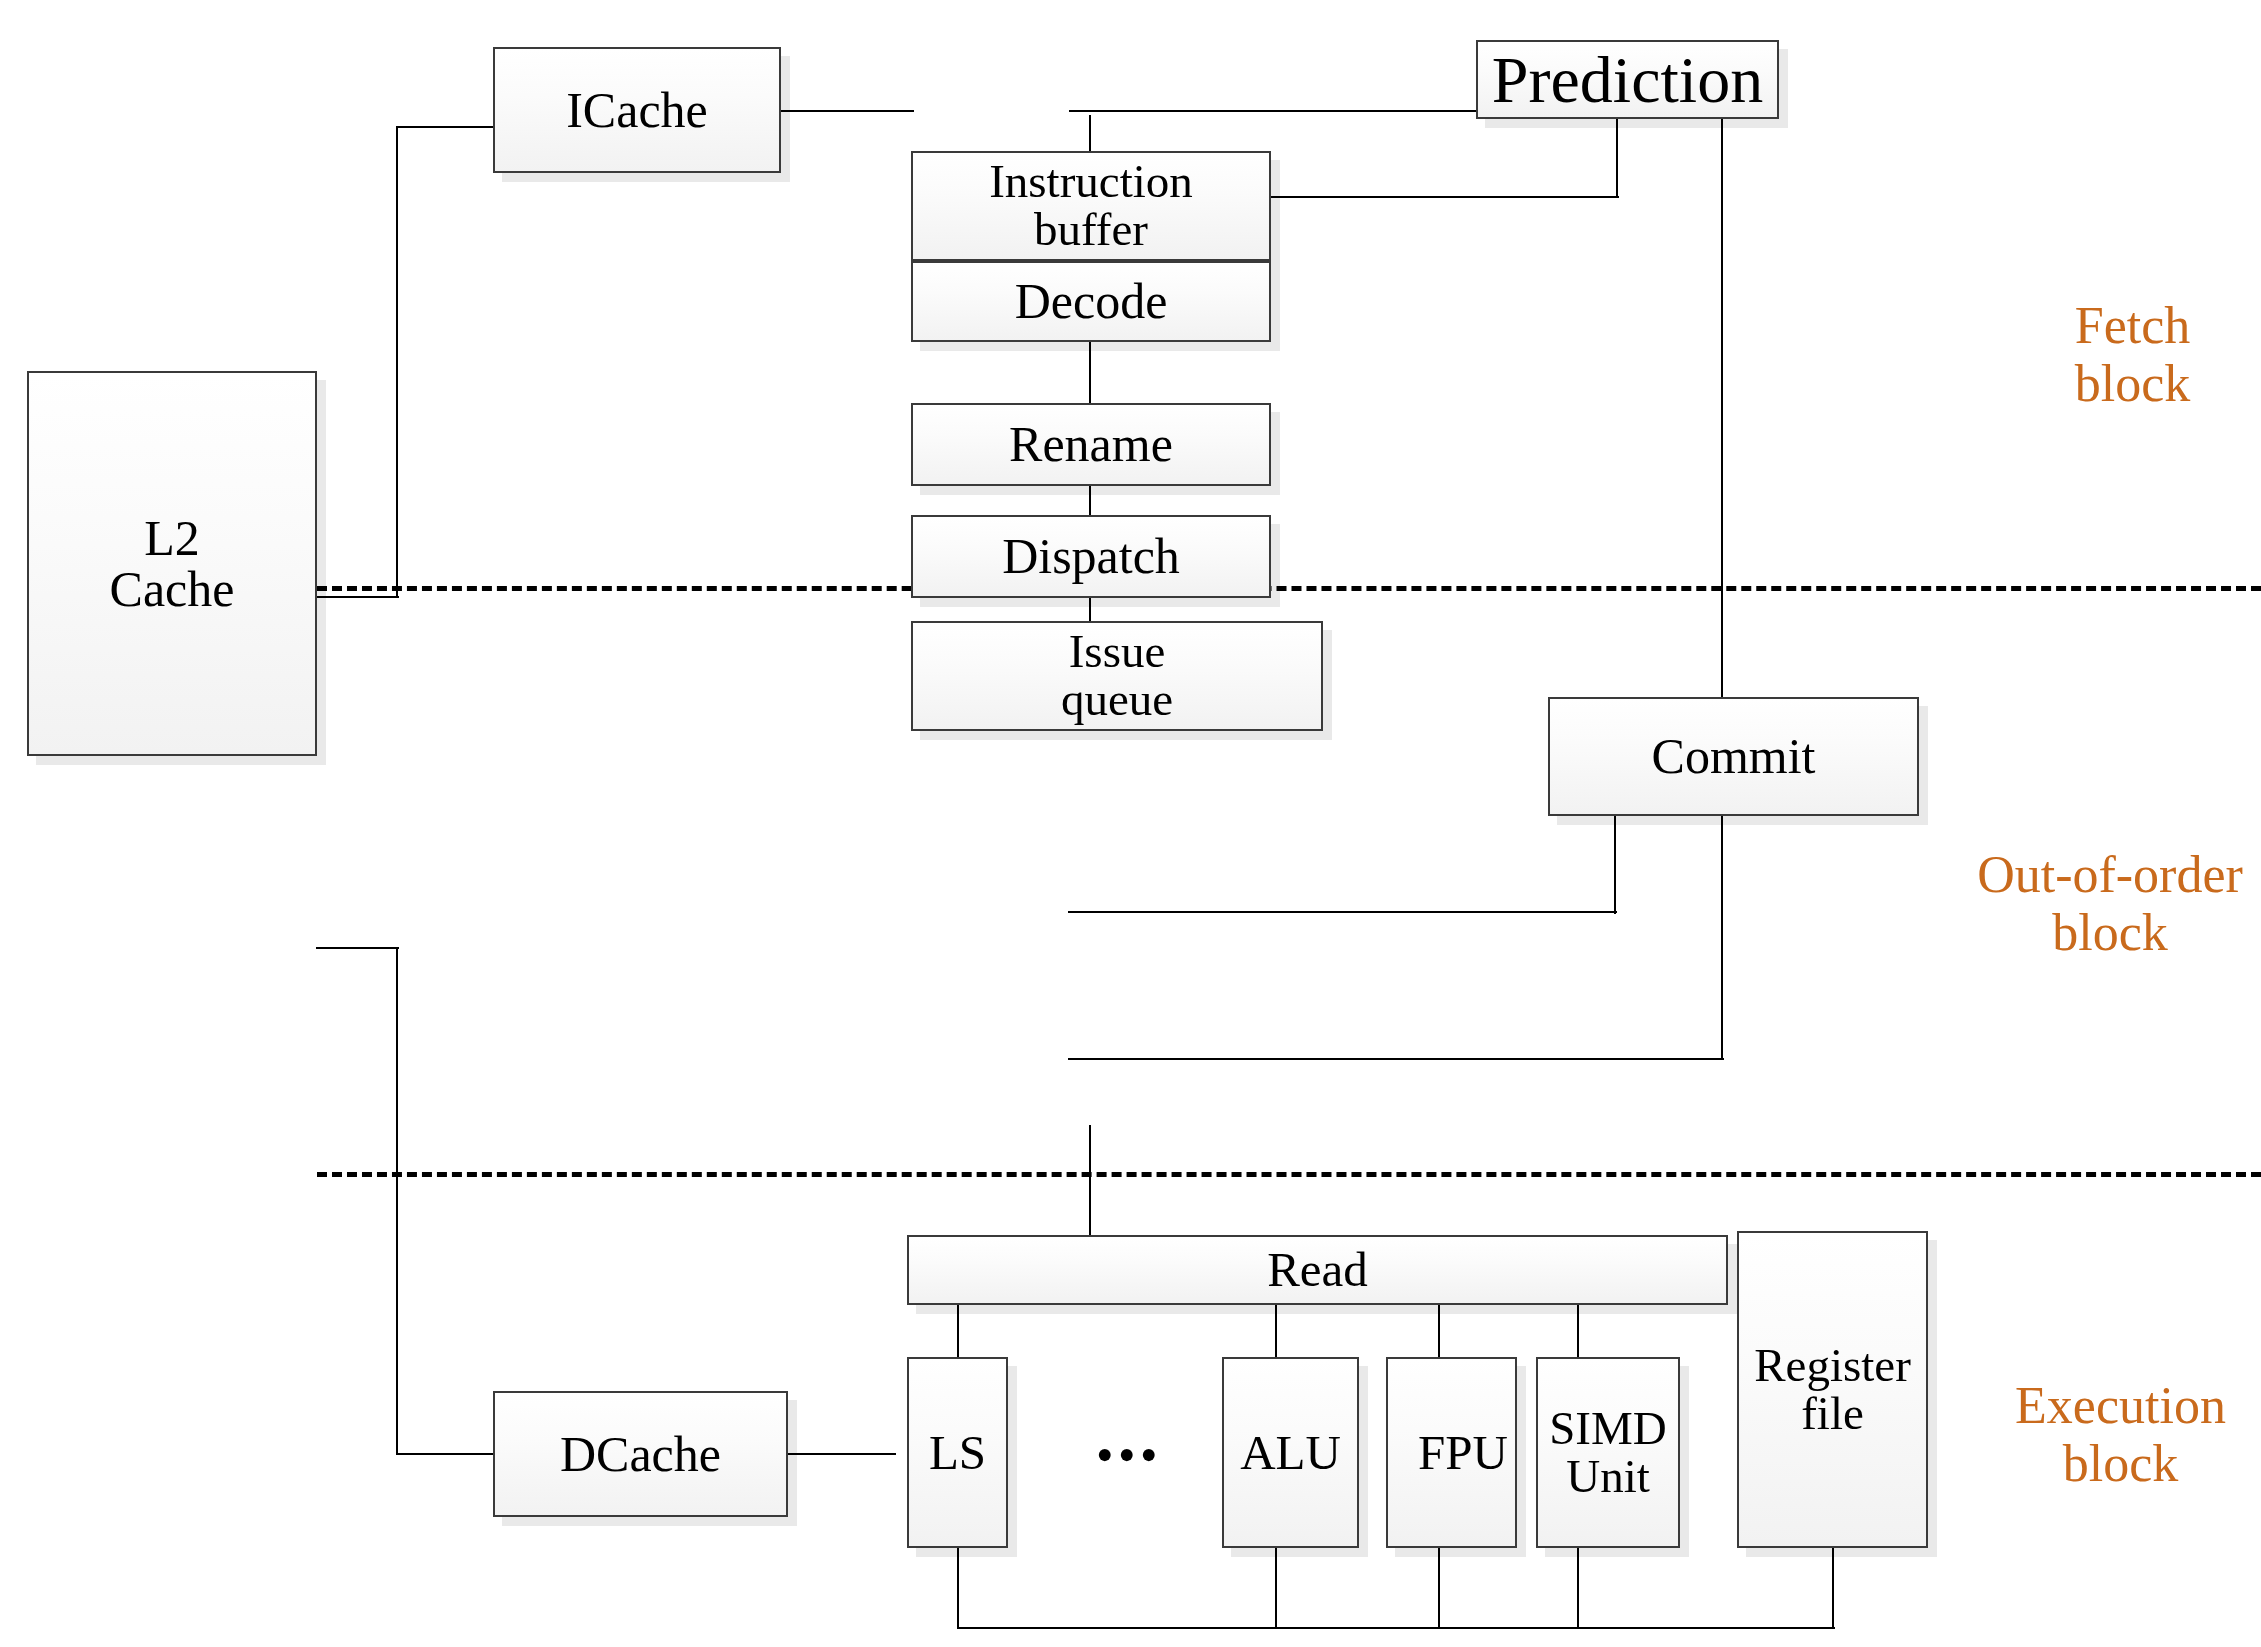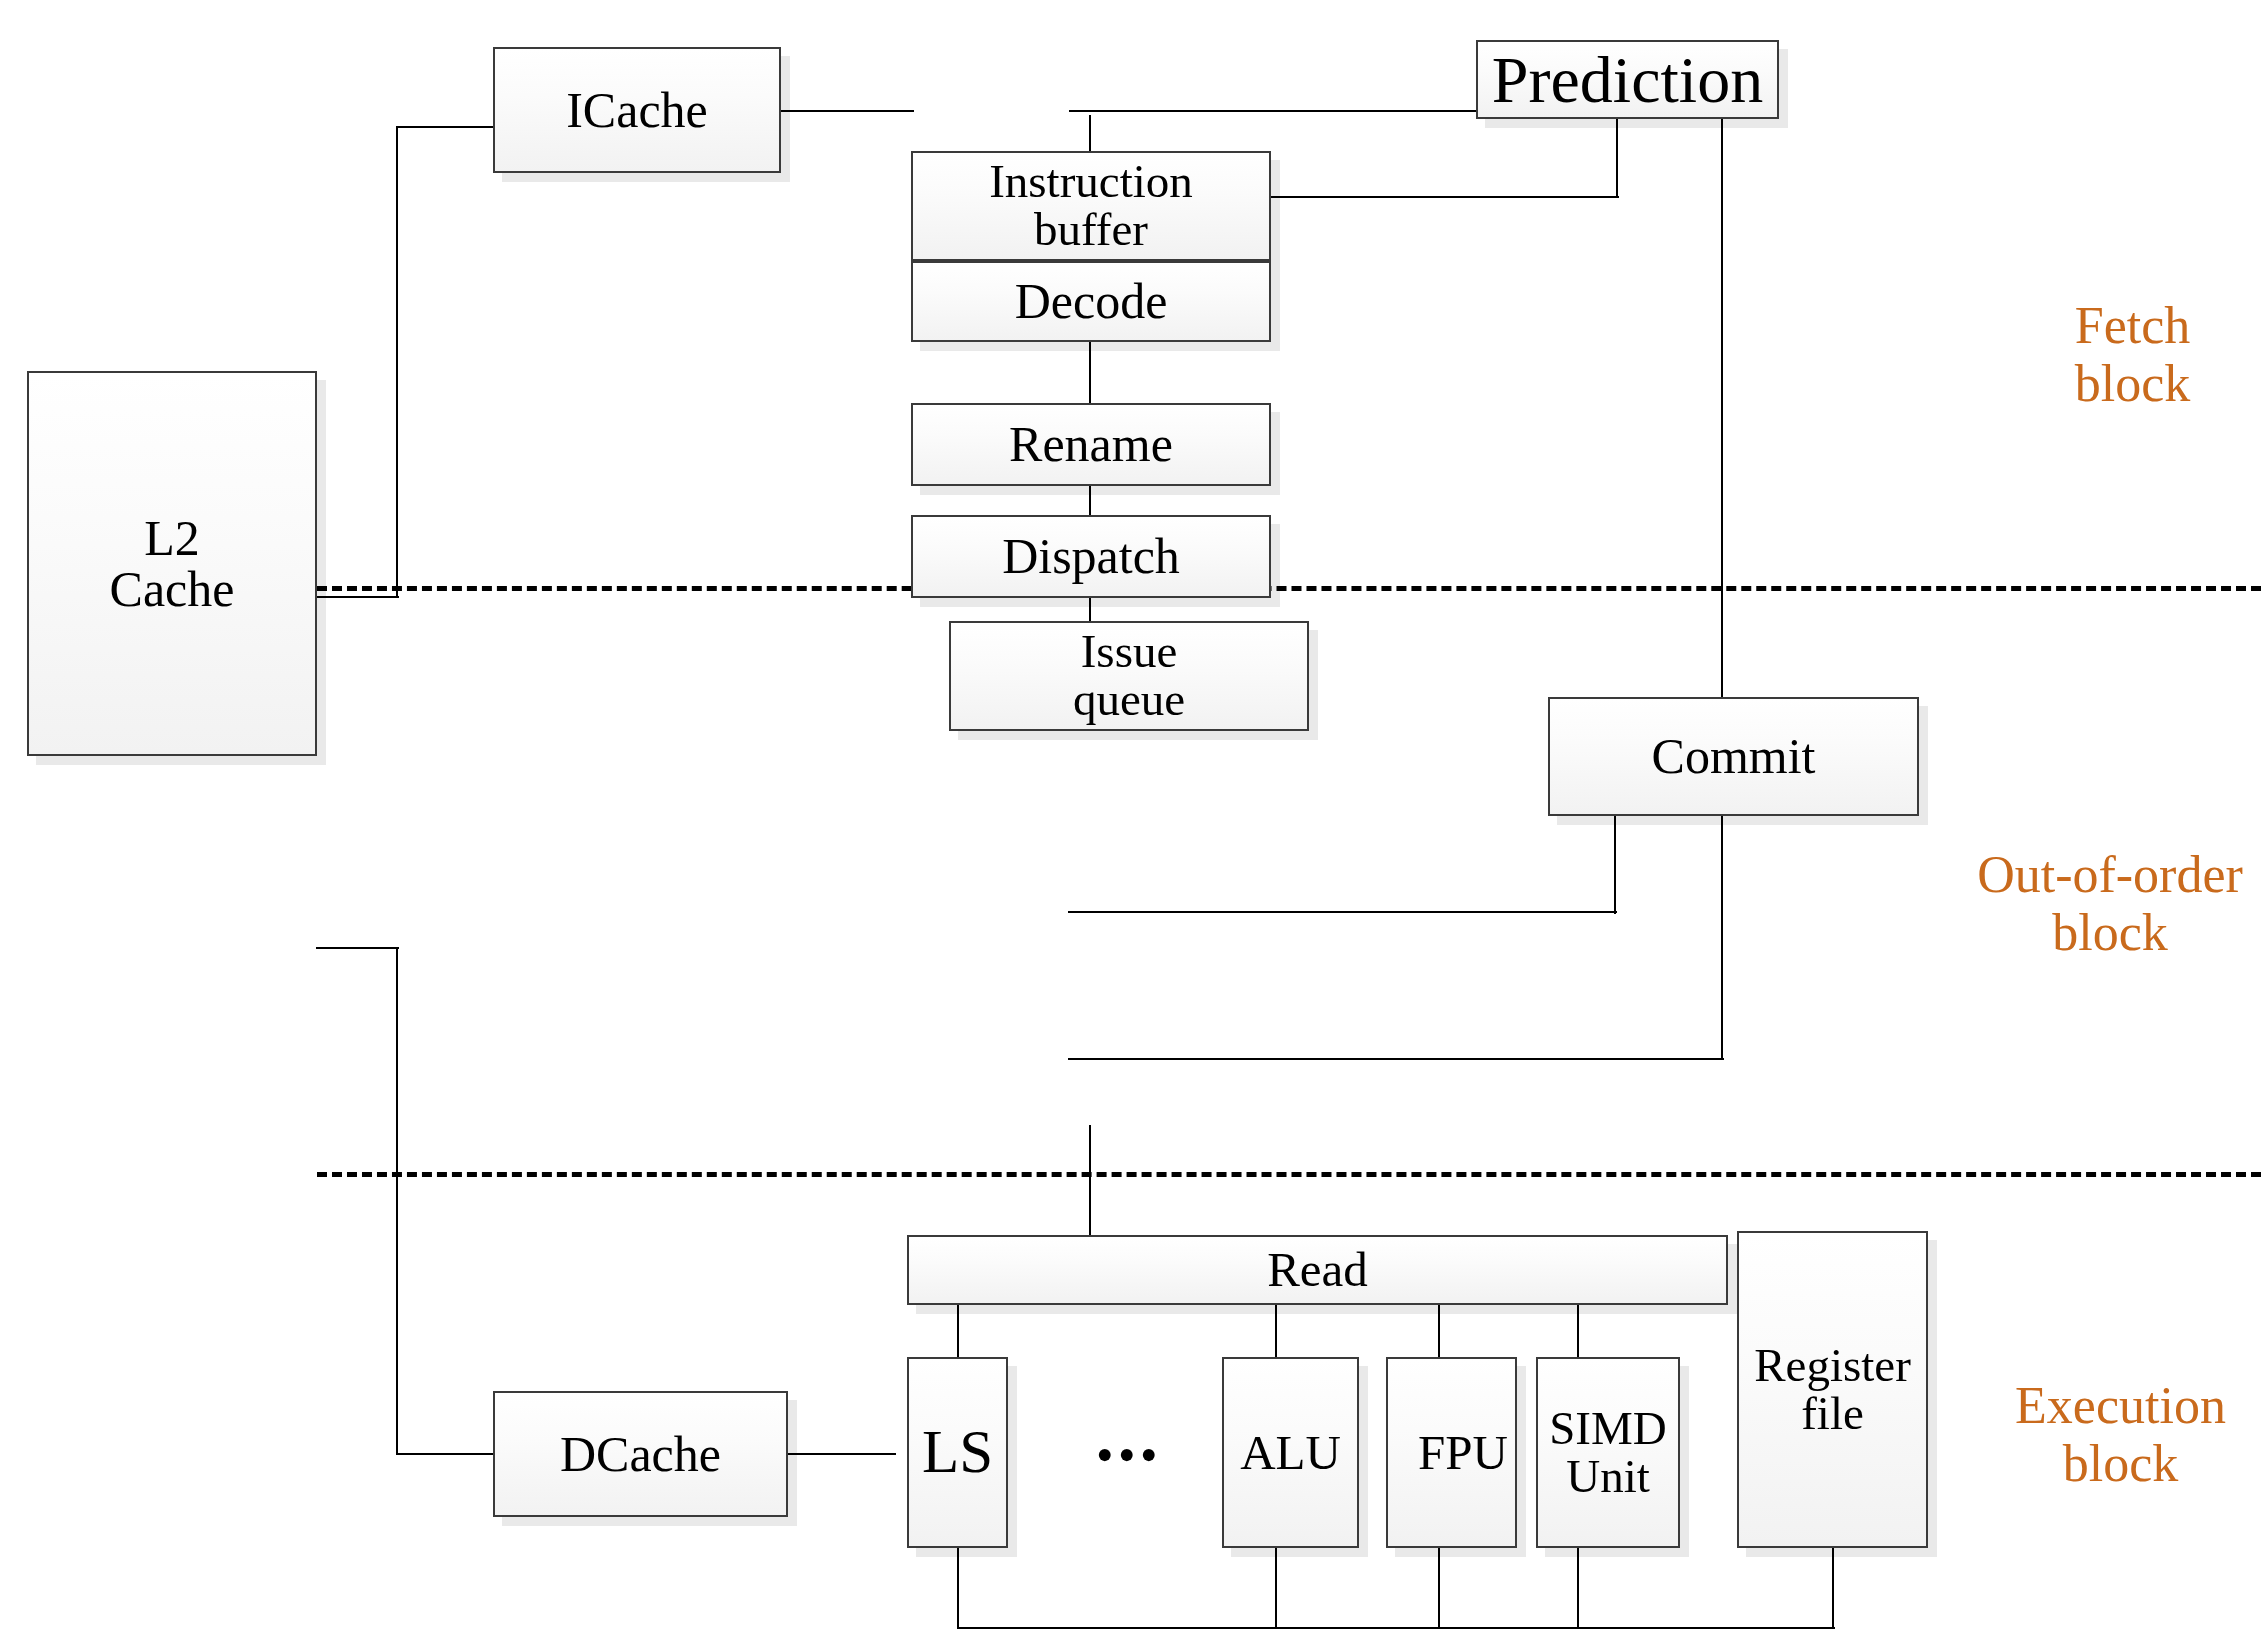--- a/index.html
+++ b/index.html
@@ -161,34 +161,34 @@
   </div>
 
   <div class="node" style="left:911px; top:515px; width:360px; height:83px; font-size:50px;">
     <span>Dispatch</span>
   </div>
 
   <div class="node" style="left:1500px; top:697px; width:371px; height:119px; font-size:50px;margin-left:48px;">
     <span>Commit</span>
   </div>
 
-  <div class="node" style="left:911px; top:621px; width:360px; height:110px; font-size:47px;margin-left:38px;">
+  <div class="node" style="left:911px; top:621px; width:412px; height:110px; font-size:47px;">
     <span>Issue
 queue</span>
   </div>
 
   <div class="node" style="left:907px; top:1235px; width:821px; height:70px; font-size:49px;">
     <span>Read</span>
   </div>
 
   <div class="node" style="left:493px; top:1391px; width:295px; height:126px; font-size:50px;">
     <span>DCache</span>
   </div>
 
-  <div class="node" style="left:907px; top:1357px; width:101px; height:191px; font-size:61px;">
+  <div class="node" style="left:907px; top:1357px; width:101px; height:191px; font-size:49px;">
     <span>LS</span>
   </div>
 
   <div class="ellipsis" style="left:1096px; top:1426px; font-size:50px;">•••</div>
 
   <div class="node" style="left:1222px; top:1357px; width:137px; height:191px; font-size:49px;">
     <span>ALU</span>
   </div>
 
   <div class="node" style="left:1386px; top:1357px; width:131px; height:191px; font-size:49px;padding-left:23px;">

